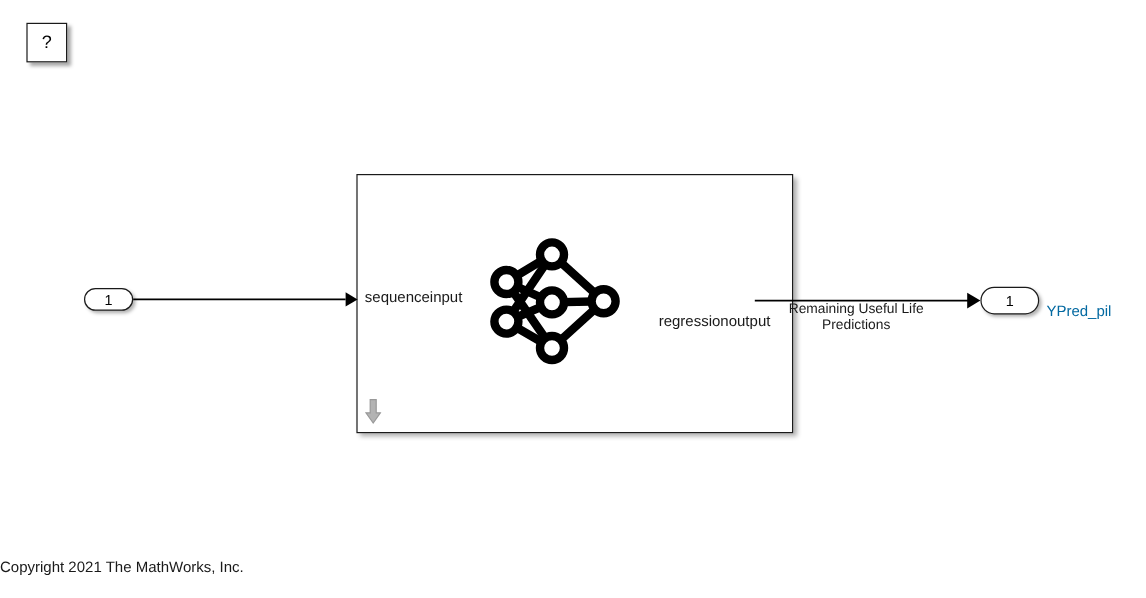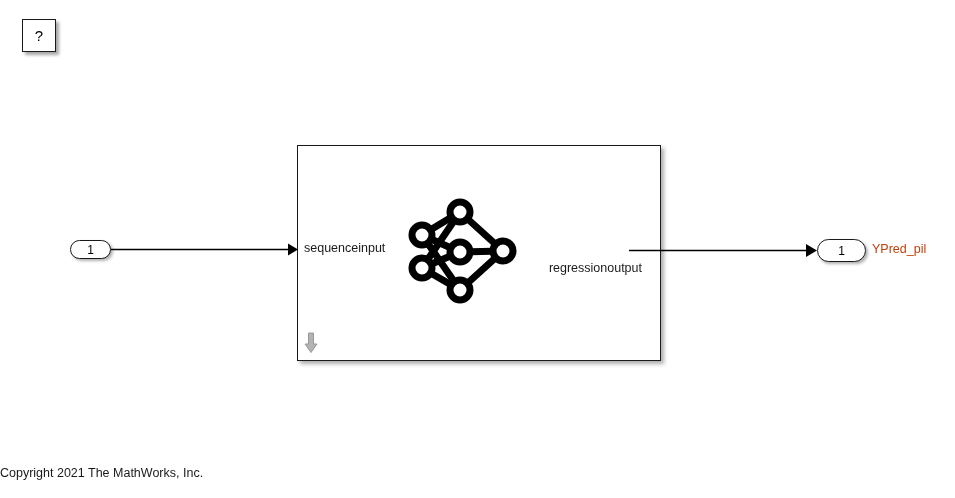--- a/index.html
+++ b/index.html
@@ -91,23 +91,23 @@
   #outport-1 {
     left: 817px;
     top: 239px;
     width: 49px;
     height: 23px;
     border-radius: 12px;
   }
   #outport-label {
     position: absolute;
     left: 872px;
-    top: 242px;
+    top: 252px;
     font-size: 12.5px;
-    color: #c2410c;
+    color: #0369a1;
     white-space: nowrap;
   }
 
   
   #network-block {
     position: absolute;
     left: 297px;
     top: 145px;
     width: 364px;
     height: 216px;
@@ -214,20 +214,24 @@
     <svg id="subsystem-arrow" viewBox="0 0 14 22">
       <path d="M4.5 1 L9.5 1 L9.5 12 L13 12 L7 20.5 L1 12 L4.5 12 Z" fill="#b3b3b3" stroke="#999999" stroke-width="1"></path>
     </svg>
   </div>
 
   <div class="port" id="outport-1">
     <span>1</span>
   </div>
   <div id="outport-label">YPred_pil</div>
 
+  <div id="signal-label">
+    <span class="line">Remaining Useful Life</span>
+    <span class="line">Predictions</span>
+  </div>
 
   <svg id="wires">
 
     <g>
       <line x1="111" y1="249.5" x2="288" y2="249.5" stroke="#000000" stroke-width="1.3"></line>
       <polygon points="288,243.5 298,249.5 288,255.5" fill="#000000"></polygon>
     </g>
 
     <g>
       <line x1="629" y1="250.5" x2="808" y2="250.5" stroke="#000000" stroke-width="1.3"></line>

